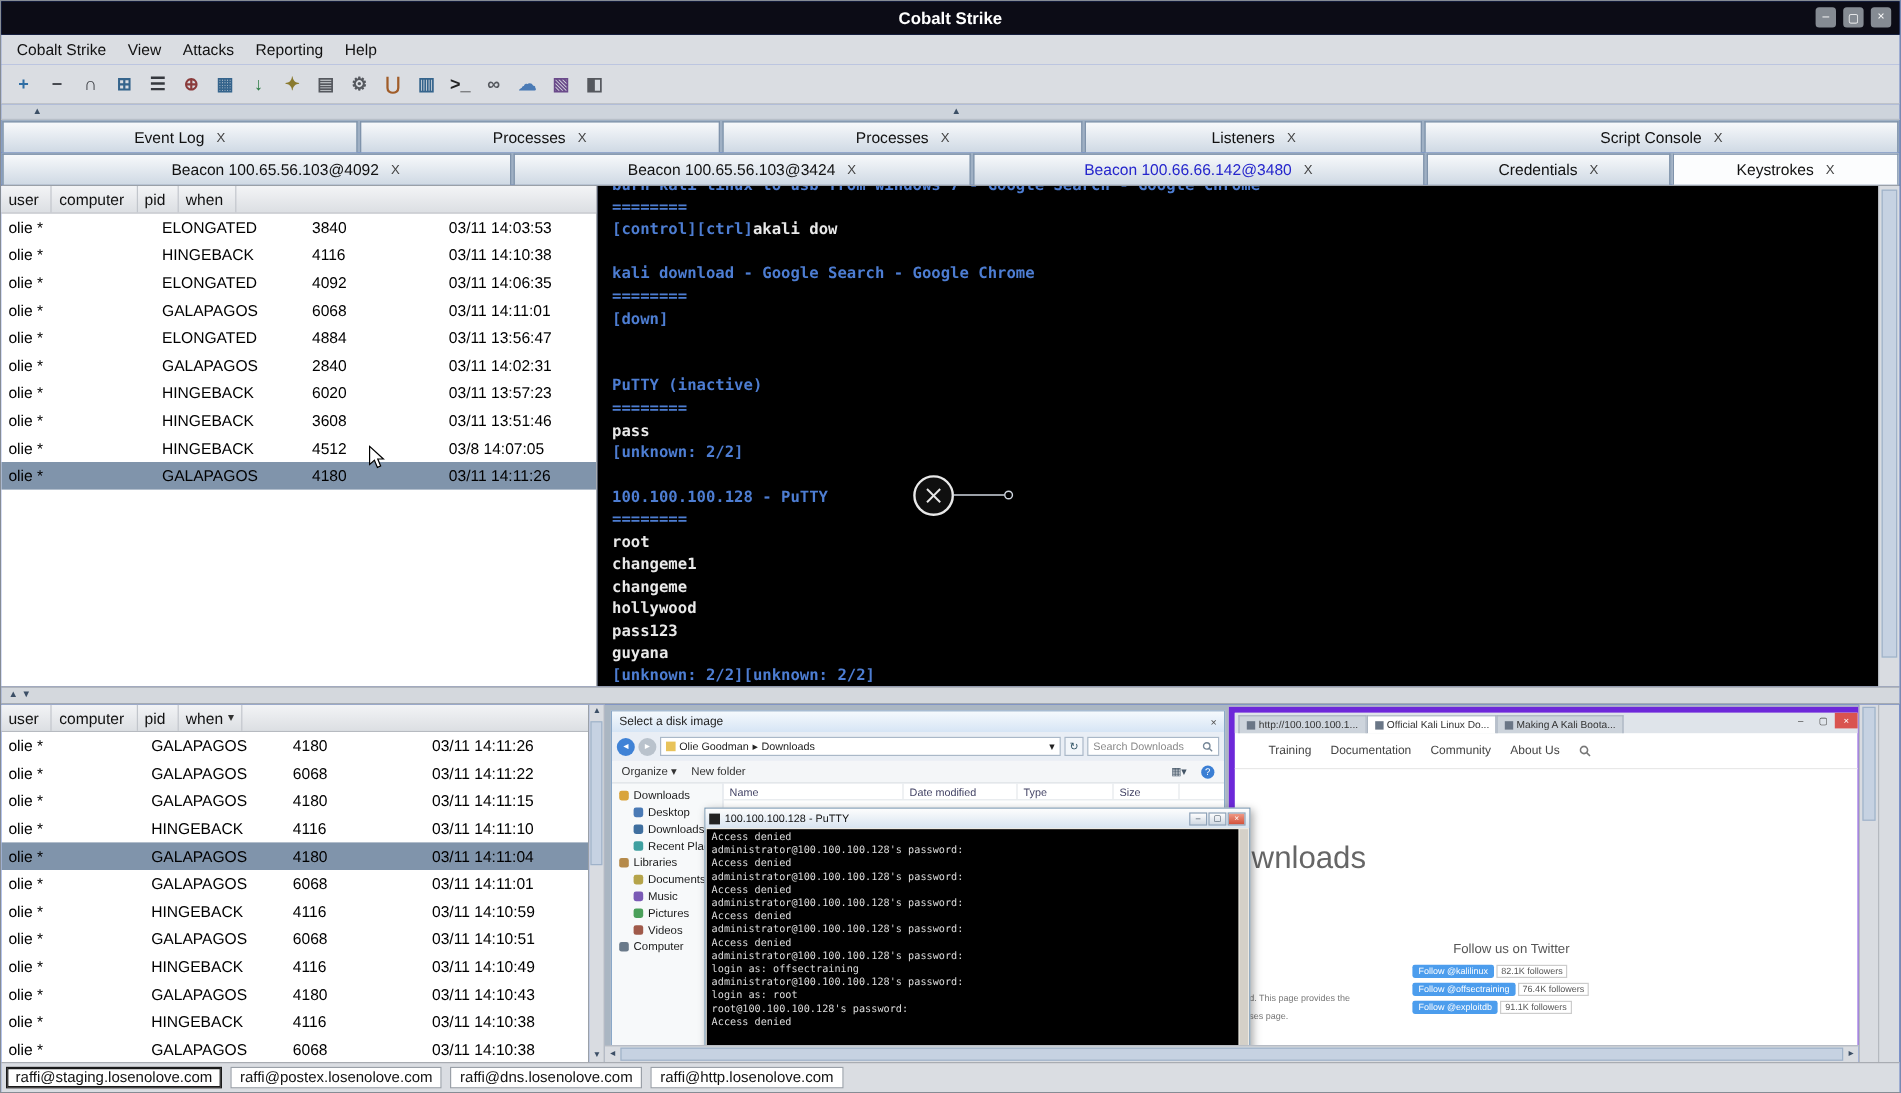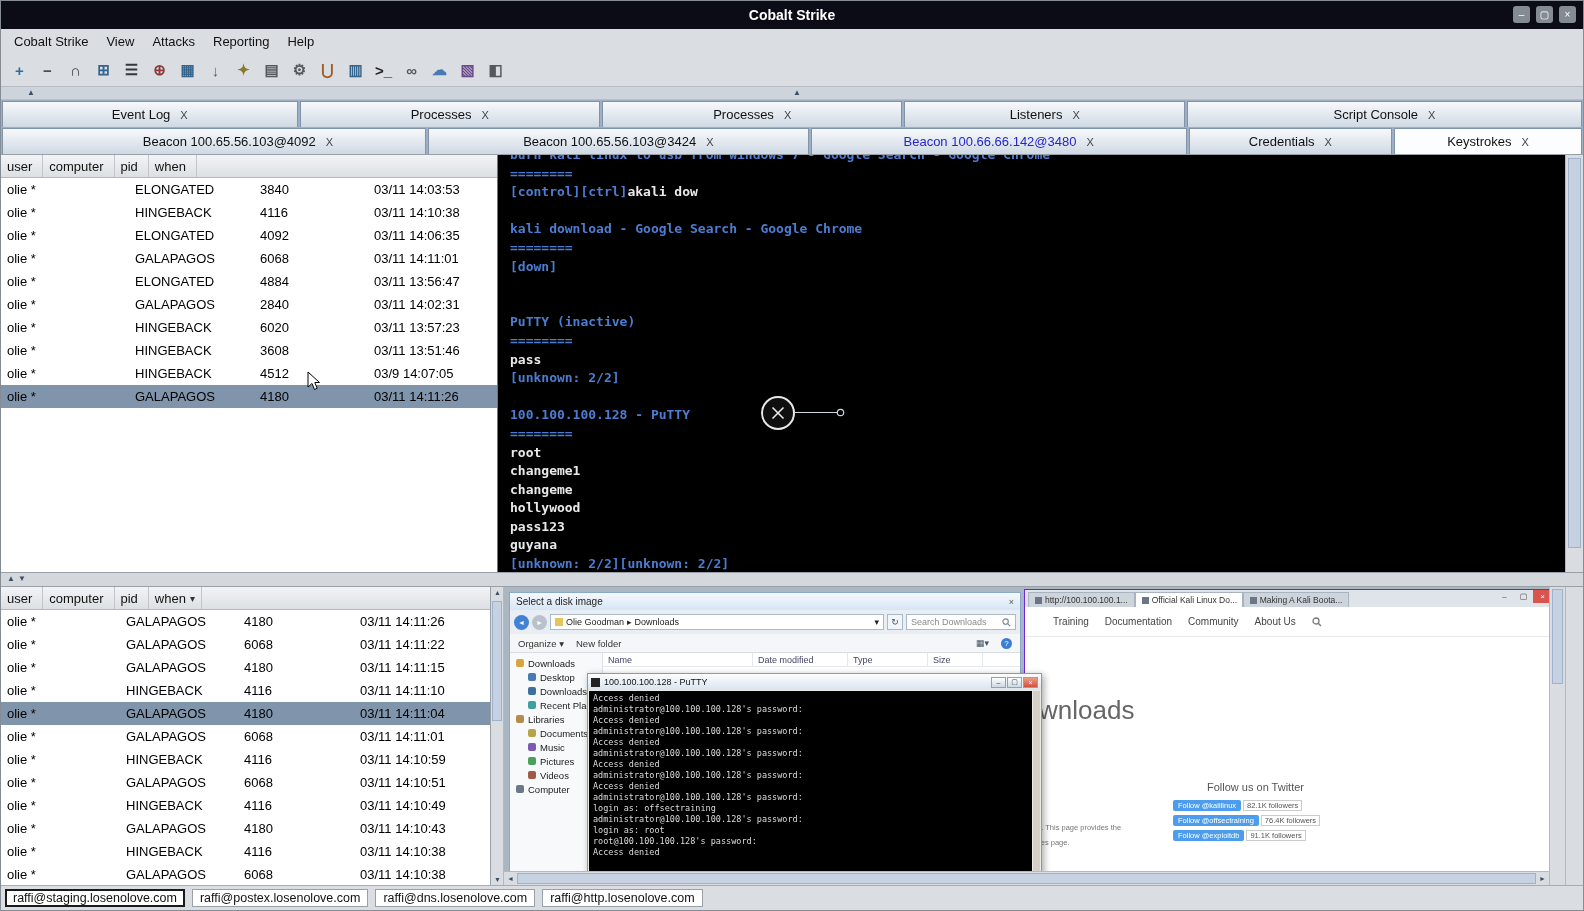--- a/index.html
+++ b/index.html
@@ -73,21 +73,21 @@
   .viewer-canvas { flex:1; position:relative; background:#aab6c2; overflow:hidden; }
   .viewer-hscroll { height:14px; background:#d9dce1; border-top:1px solid #b5b9bf; position:relative; font-size:7px; color:#3c4f66; flex:none; }
   .viewer-hscroll .hs-left { position:absolute; left:3px; top:3px; }
   .viewer-hscroll .hs-right { position:absolute; right:3px; top:3px; }
   .viewer-hscroll .hthumb { position:absolute; left:13px; right:13px; top:1px; bottom:1px; background:#c6d2e2; border:1px solid #9fb2c9; }
   .viewer-vscroll { width:16px; background:#d9dce1; border-left:1px solid #b5b9bf; position:relative; flex:none; }
   .viewer-vscroll .vthumb { top:2px; height:95px; }
   .outer-strip { width:18px; background:#d9dce1; border-left:1px solid #b5b9bf; flex:none; }
 
   
-  .browser { position:absolute; left:520px; top:2px; width:529px; height:292px; background:#fff; border:1px solid #6d28d9; }
+  .browser { position:absolute; left:520px; top:2px; width:529px; height:292px; background:#fff; border:5px solid #6d28d9; }
   .br-tabs { height:17px; background:#dfe4ea; display:flex; align-items:flex-end; padding-left:3px; }
   .br-tab { height:15px; display:flex; align-items:center; gap:3px; padding:0 6px; font-size:8.5px; color:#333; background:#cdd4dc; border:1px solid #aab4c0; border-bottom:none; max-width:108px; white-space:nowrap; overflow:hidden; }
   .br-tab.active { background:#fff; }
   .br-fav { width:7px; height:7px; background:#6a7686; flex:none; }
   .br-controls { margin-left:auto; display:flex; align-self:flex-start; }
   .br-btn { width:19px; height:13px; font-size:8px; display:flex; align-items:center; justify-content:center; color:#444; }
   .br-btn.close { background:#d9534f; color:#fff; }
   .br-nav { height:30px; display:flex; align-items:center; gap:16px; padding-left:28px; font-size:10px; color:#444; border-bottom:1px solid #e8e8e8; }
   .br-content { position:relative; height:243px; overflow:hidden; }
   .kali-heading { position:absolute; left:14px; top:58px; font-size:26px; color:#666; }
@@ -386,21 +386,21 @@
             <span class="cell c0">olie *</span>
             <span class="cell c1">HINGEBACK</span>
             <span class="cell c2">3608</span>
             <span class="cell c3">03/11 13:51:46</span>
           </div>
 
           <div class="trow">
             <span class="cell c0">olie *</span>
             <span class="cell c1">HINGEBACK</span>
             <span class="cell c2">4512</span>
-            <span class="cell c3">03/9 14:07:05</span>
+            <span class="cell c3">03/8 14:07:05</span>
           </div>
 
           <div class="trow selected">
             <span class="cell c0">olie *</span>
             <span class="cell c1">GALAPAGOS</span>
             <span class="cell c2">4180</span>
             <span class="cell c3">03/11 14:11:26</span>
           </div>
         </div>
     </div>

